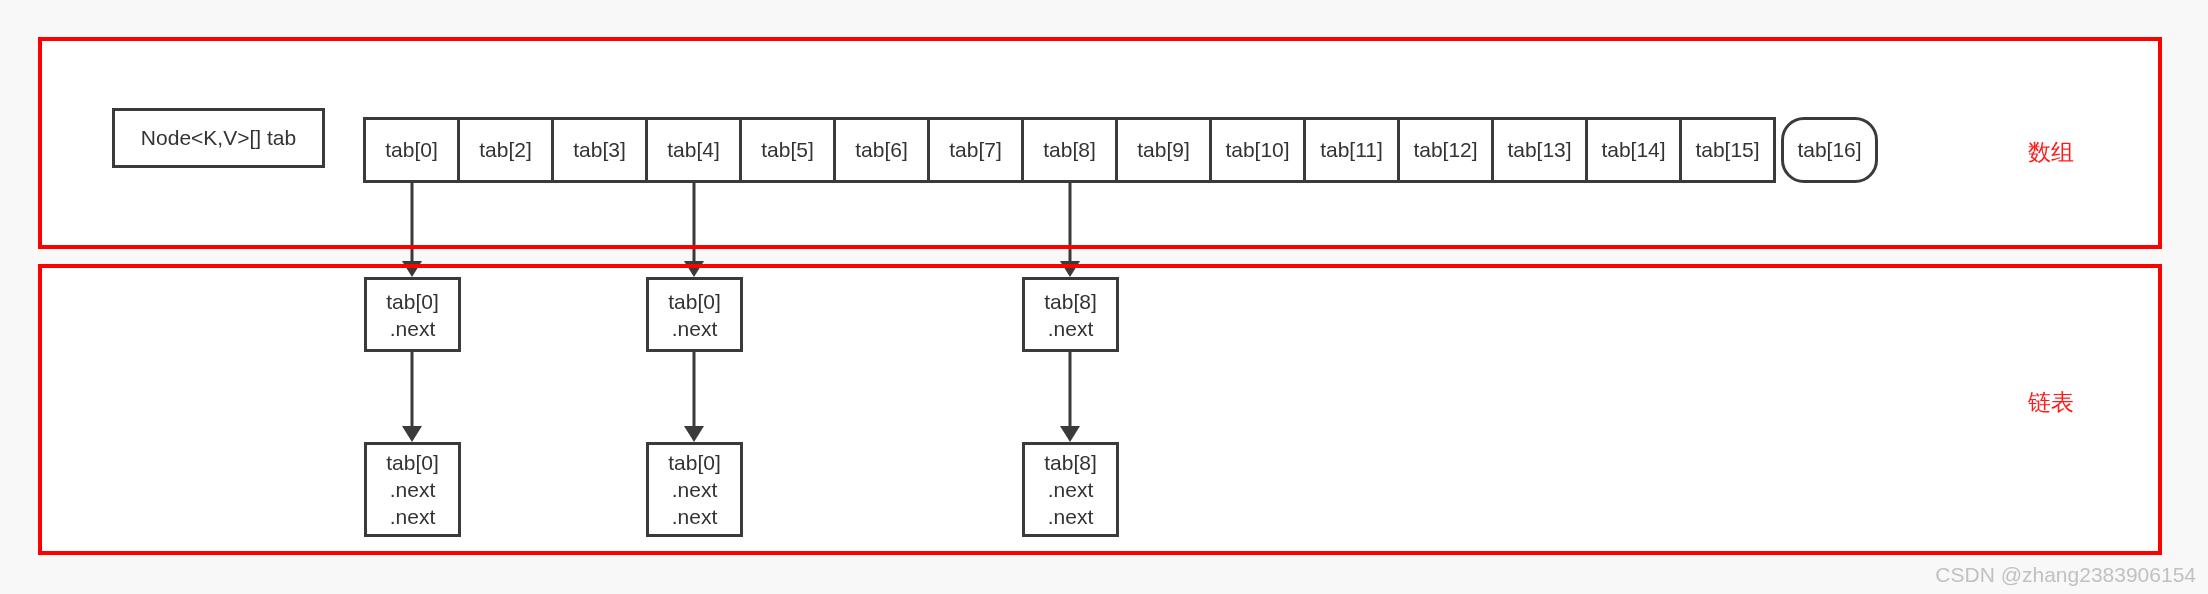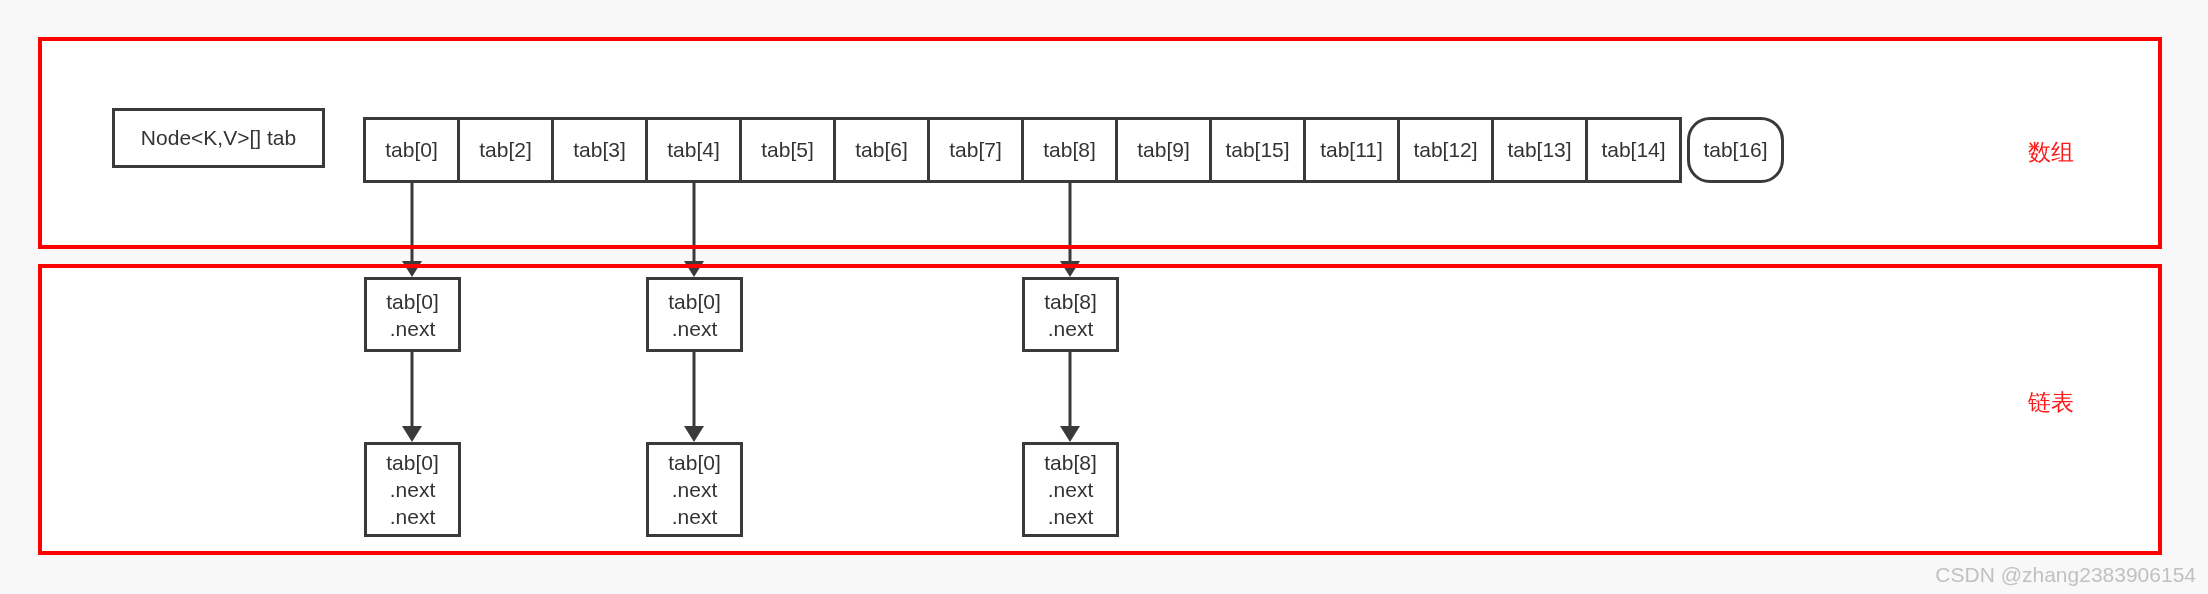--- a/index.html
+++ b/index.html
@@ -161,25 +161,26 @@
   <div class="array-row" id="array-row">
       <div class="cell">tab[0]</div>
       <div class="cell">tab[2]</div>
       <div class="cell">tab[3]</div>
       <div class="cell">tab[4]</div>
       <div class="cell">tab[5]</div>
       <div class="cell">tab[6]</div>
       <div class="cell">tab[7]</div>
       <div class="cell">tab[8]</div>
       <div class="cell">tab[9]</div>
-      <div class="cell">tab[15]</div>
+      <div class="cell">tab[10]</div>
       <div class="cell">tab[11]</div>
       <div class="cell">tab[12]</div>
       <div class="cell">tab[13]</div>
       <div class="cell">tab[14]</div>
+      <div class="cell">tab[15]</div>
       <div class="cell">tab[16]</div>
     </div>
 
   <div id="chains-layer">
       <div class="arrow" style="left: 401px; top: 183px; height: 94px;">
         <div class="arrow-shaft"></div>
         <div class="arrow-head"></div>
       </div>
       <div class="arrow" style="left: 401px; top: 352px; height: 90px;">
         <div class="arrow-shaft"></div>

